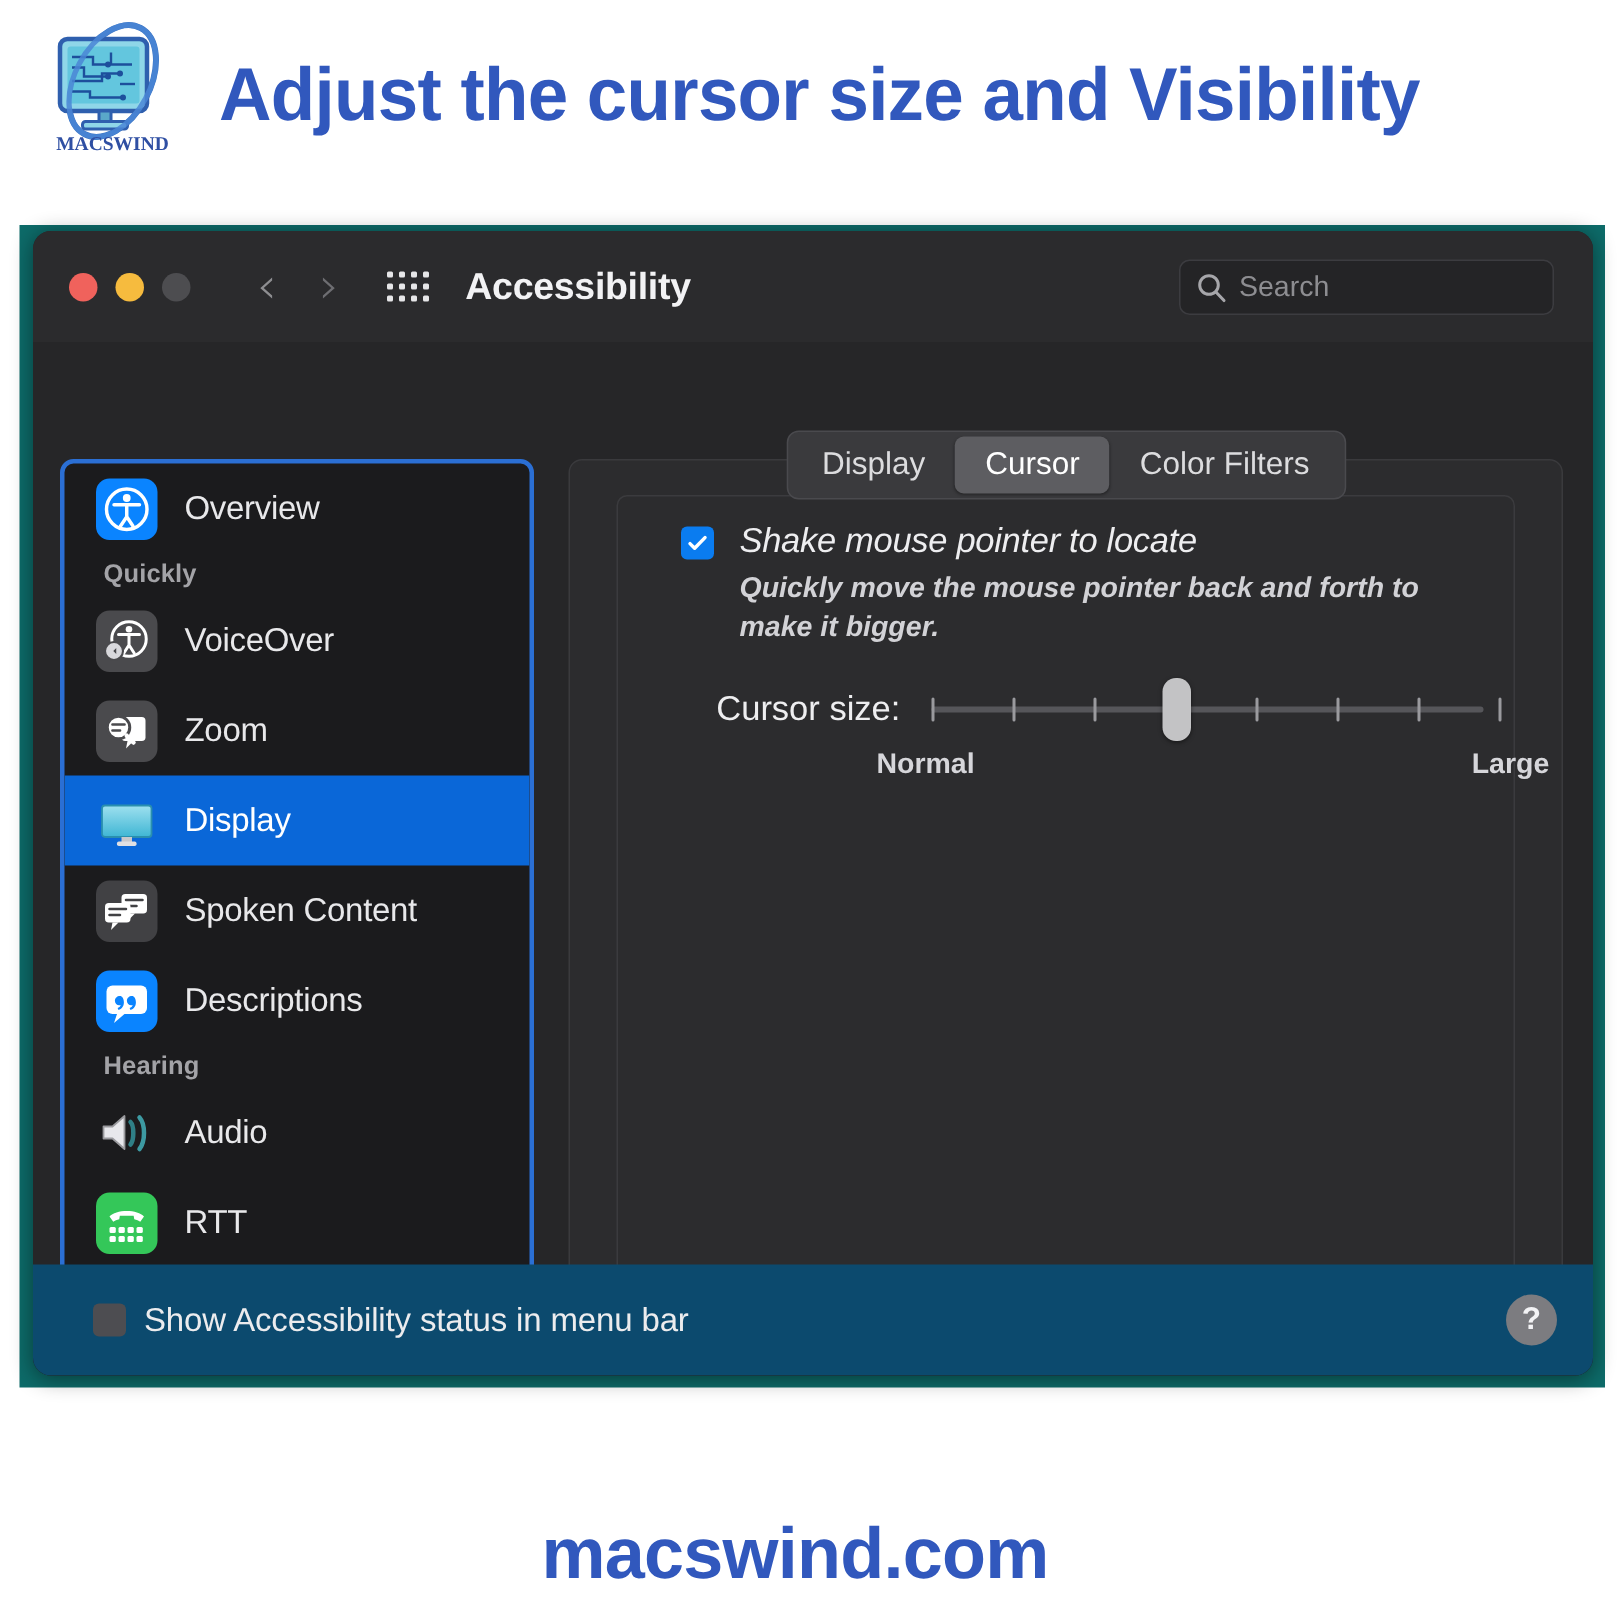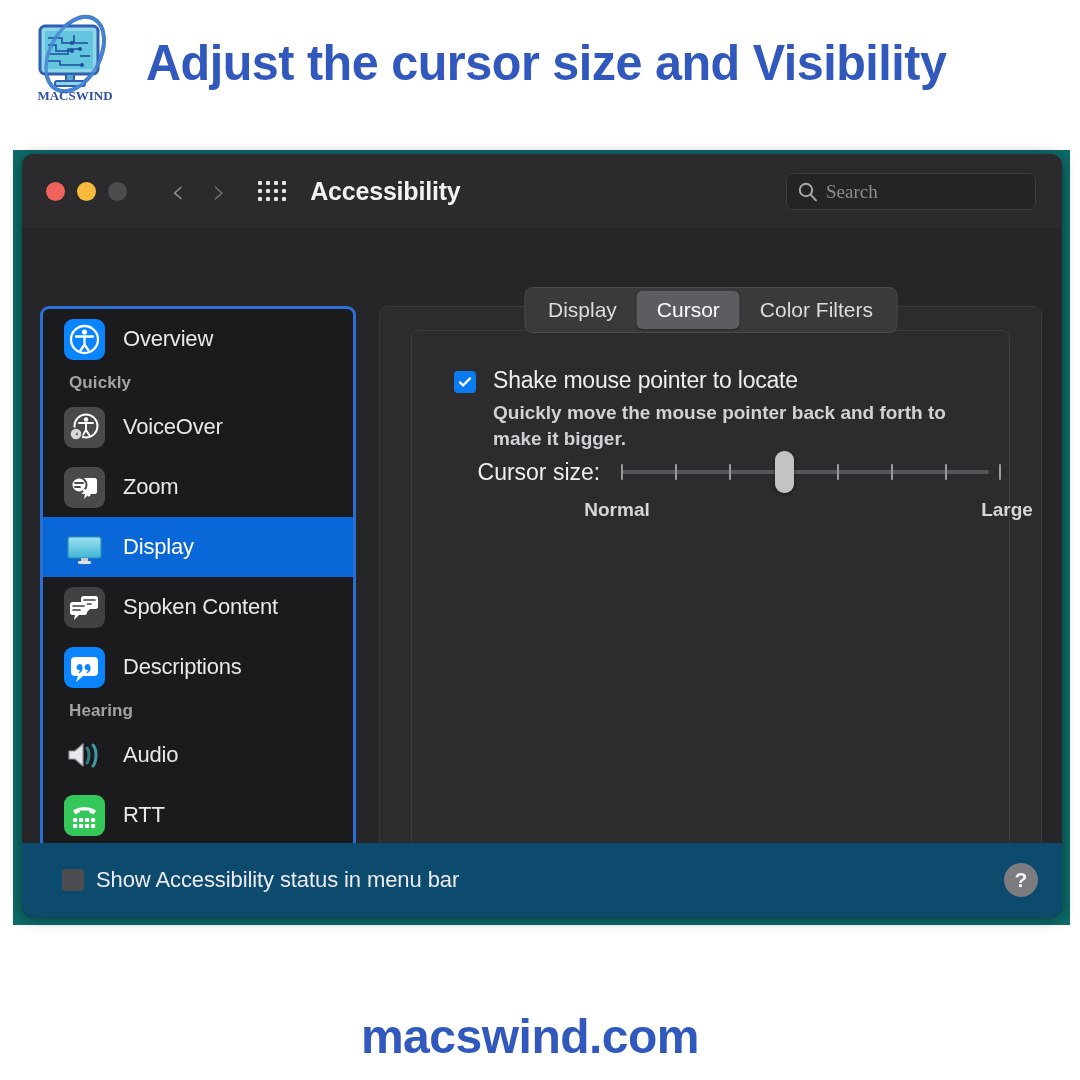--- a/index.html
+++ b/index.html
@@ -47,21 +47,21 @@
   .navarrow{color:#8e8e91;font-size:34px;line-height:1;font-weight:300;
             font-family:"DejaVu Sans",sans-serif;}
   .navarrow.fwd{color:#6e6e72;}
   #grid-icon{margin-left:32px;display:grid;grid-template-columns:repeat(4,4px);
              grid-template-rows:repeat(3,4px);gap:4px;}
   #grid-icon i{display:block;width:4px;height:4px;background:#e6e6e8;border-radius:1px;}
   #win-title{margin-left:24px;color:#f2f2f4;font-size:25px;font-weight:bold;letter-spacing:-.2px;}
   #search-box{
     position:absolute;right:26px;top:19px;width:250px;height:37px;
     background:#242426;border:1px solid #3c3c40;border-radius:7px;
-    display:flex;align-items:center;padding:0 10px;box-sizing:border-box;font-family:Liberation Serif, serif;
+    display:flex;align-items:center;padding:0 10px;box-sizing:border-box;
   }
   #search-box .sicon{margin-right:8px;display:flex;align-items:center;}
   #search-text{color:#8d8d91;font-size:19px;}
 
   
   #winbody{position:absolute;left:0;top:74px;width:100%;height:689px;background:#262628;}
 
   
   #sidebar{
     position:absolute;left:18px;top:78px;width:310px;height:584px;
@@ -87,29 +87,29 @@
     padding:3px;z-index:3;
   }
   .tab{padding:7px 20px;border-radius:6px;color:#dcdcde;font-size:21px;white-space:nowrap;}
   .tab.active{background:#5d5d61;color:#ffffff;box-shadow:0 1px 2px rgba(0,0,0,.35);text-align:right;}
   #tabpanel{
     position:absolute;left:31px;top:23px;right:31px;bottom:24px;
     border:1px solid #3b3b3e;border-radius:7px;
   }
 
   
-  #cb-row{position:absolute;left:42px;top:36px;right:30px;display:flex;}
+  #cb-row{position:absolute;left:42px;top:16px;right:30px;display:flex;font-style:italic;}
   #cb{width:22px;height:22px;flex:0 0 22px;border-radius:4px;background:#0a7cf0;
       display:flex;align-items:center;justify-content:center;margin-top:4px;}
   #cb-texts{margin-left:17px;}
   #cb-title{color:#eeeef0;font-size:23px;letter-spacing:-.2px;}
   #cb-desc{color:#d2d2d6;font-size:19px;font-weight:bold;line-height:1.36;margin-top:6px;max-width:470px;}
 
   
-  #slider-row{position:absolute;left:14px;top:128px;right:20px;display:flex;}
+  #slider-row{position:absolute;left:14px;top:128px;right:20px;display:flex;align-items:center;}
   #slider-label{color:#eeeef0;font-size:23px;width:180px;text-align:right;}
   #slider-wrap{position:relative;margin-left:21px;width:380px;height:26px;}
   #track{position:absolute;left:0;top:11px;width:100%;height:4px;background:#56565a;border-radius:2px;}
   .tick{position:absolute;top:5px;width:2px;height:16px;background:#9a9a9e;border-radius:1px;}
   #thumb{position:absolute;top:-8px;width:19px;height:42px;background:#c3c3c5;
          border-radius:9px;box-shadow:0 1px 3px rgba(0,0,0,.5);}
   #slider-ends{position:absolute;left:14px;top:168px;width:660px;}
   #slider-ends .ends{position:relative;margin-left:201px;width:380px;}
   .endlbl{position:absolute;color:#d6d6da;font-size:19px;font-weight:bold;}
   .endlbl.left{left:-10px;transform:translateX(-50%);}

